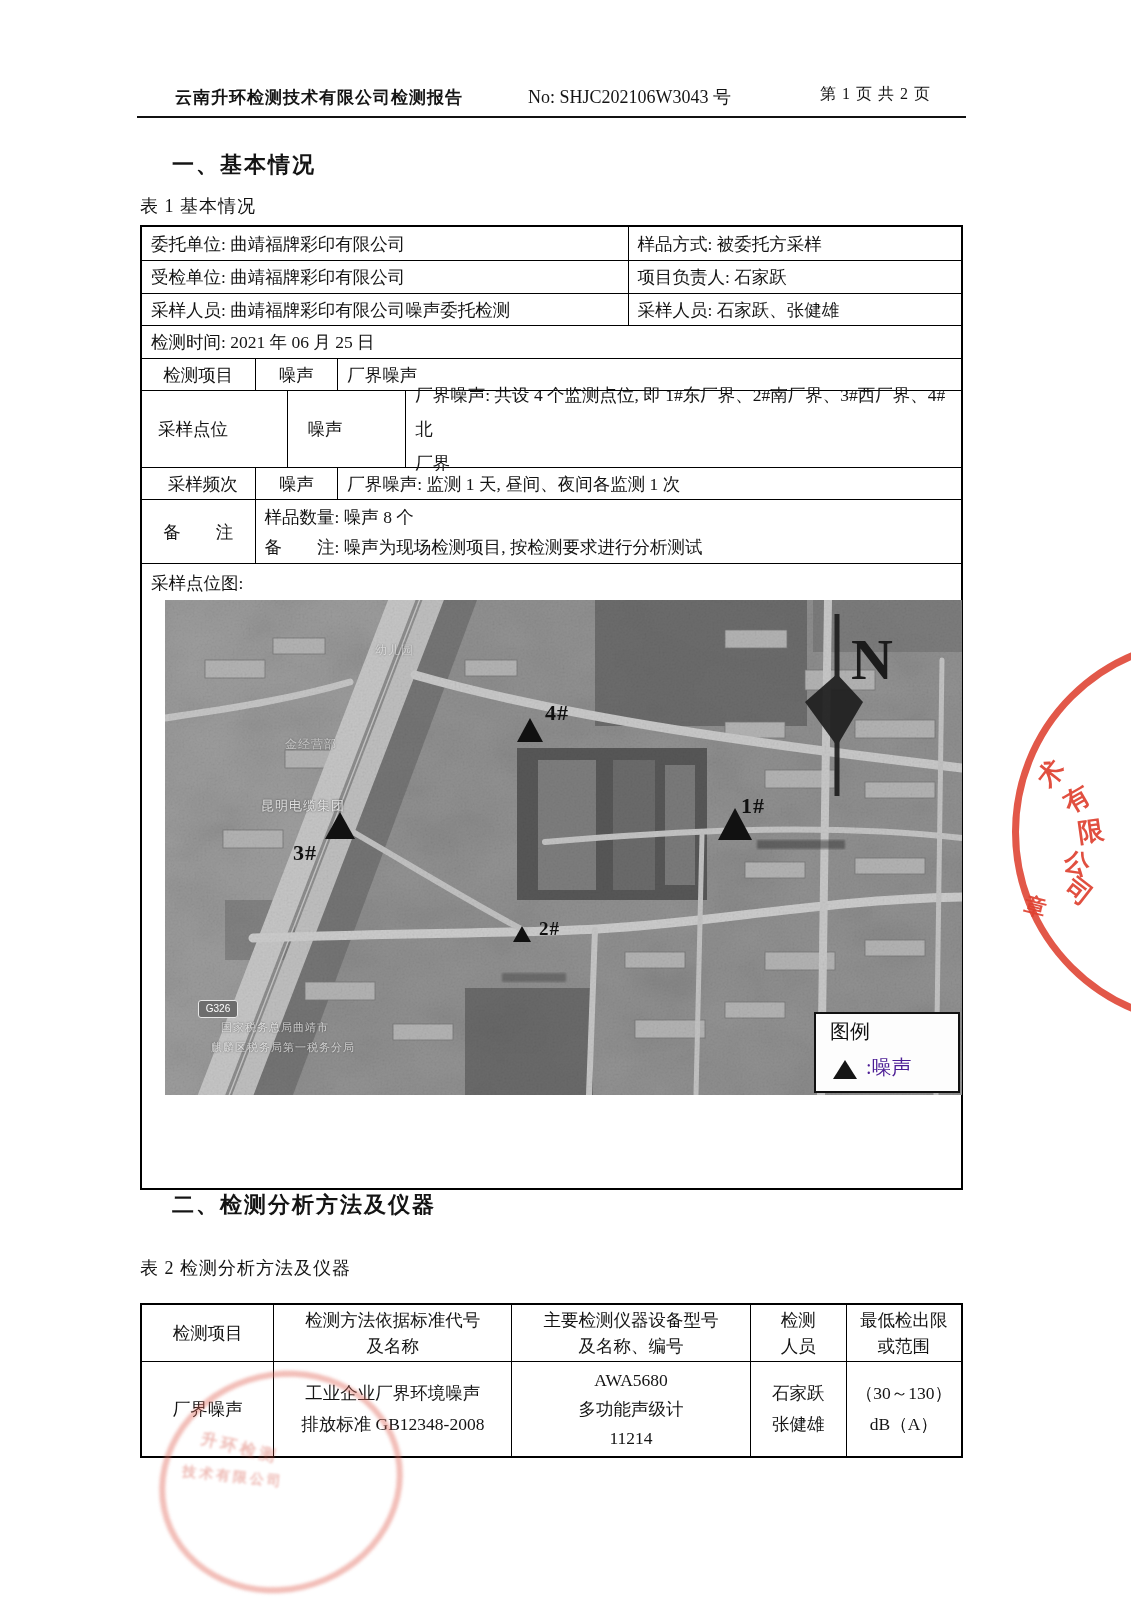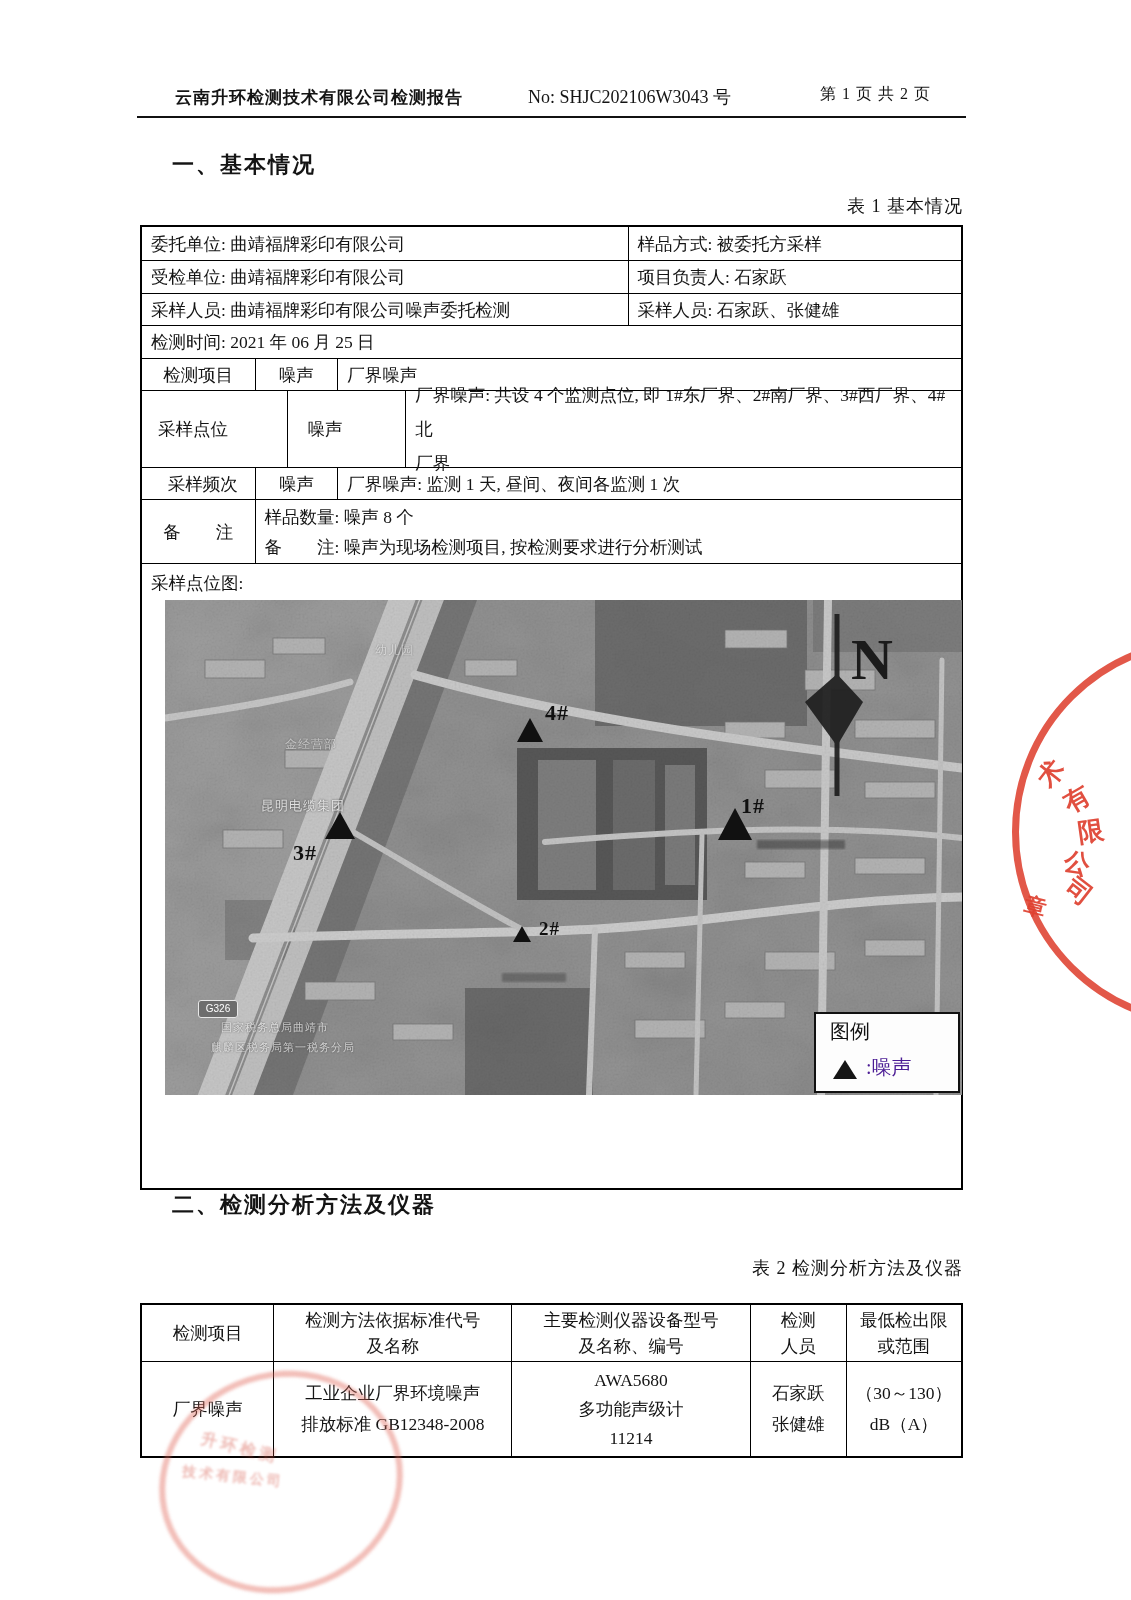--- a/index.html
+++ b/index.html
@@ -8,21 +8,21 @@
   .abs{position:absolute;}
 
   
   .hdr-title{left:175px;top:86px;font-size:17px;font-weight:600;letter-spacing:1px;}
   .hdr-no{left:528px;top:85px;font-size:18px;}
   .hdr-page{left:820px;top:84px;font-size:16px;letter-spacing:1px;}
   .hdr-rule{left:137px;top:116px;width:829px;height:2px;background:#111;}
 
   .sec-title{left:172px;top:150px;font-size:22px;font-weight:bold;letter-spacing:2px;}
   .sec2-title{left:172px;top:1190px;font-size:22px;font-weight:bold;letter-spacing:2px;}
-  .tbl-caption{left:140px;width:823px;text-align:right;font-size:18px;letter-spacing:1px;}
+  .tbl-caption{left:140px;width:823px;text-align:left;font-size:18px;letter-spacing:1px;}
   .cap1{top:194px;} .cap2{top:1256px;}
 
   
   .dtable{position:absolute;left:140px;width:823px;border:2px solid #000;box-sizing:border-box;background:transparent;}
   .drow{display:flex;border-top:1px solid #000;box-sizing:border-box;}
   .drow:first-child{border-top:none;}
   .dcell{border-left:1px solid #000;box-sizing:border-box;padding:2px 9px;display:flex;
          flex-direction:column;justify-content:center;font-size:17.5px;line-height:30px;}
   .dcell:first-child{border-left:none;}
   .c-center{align-items:center;text-align:center;}

